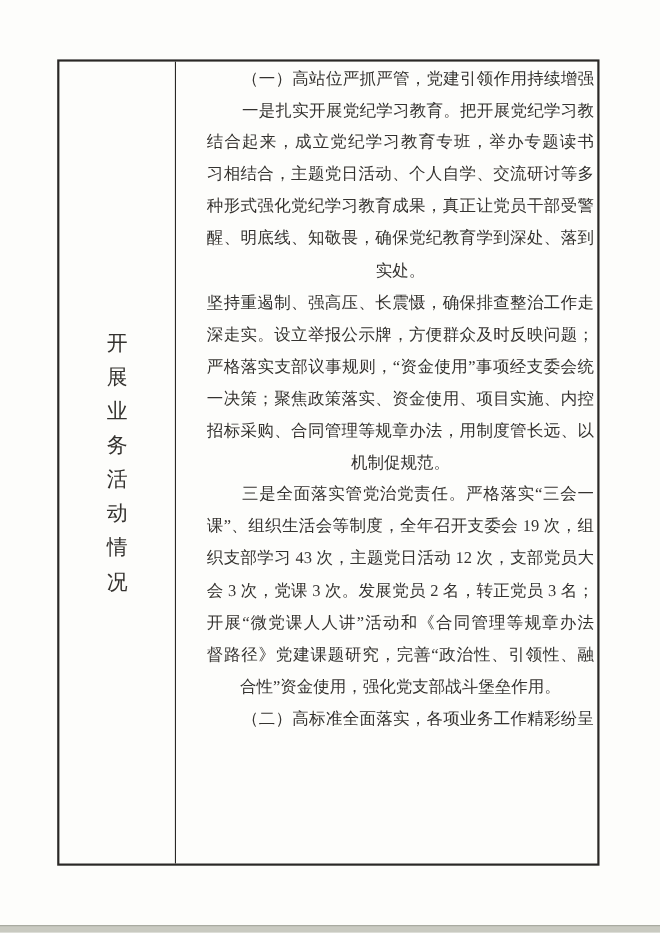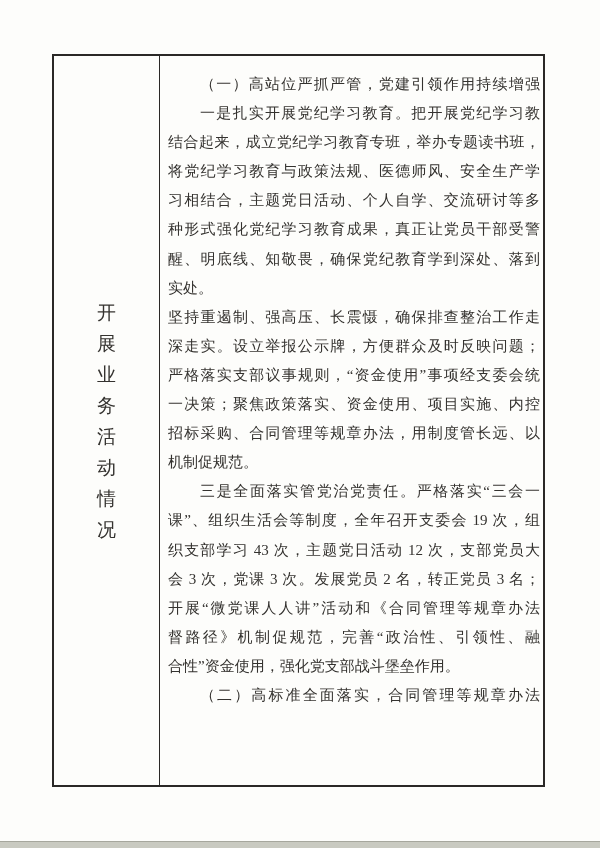--- a/index.html
+++ b/index.html
@@ -28,27 +28,28 @@
     align-items:center;justify-content:center;
     gap:12px;
   }
   .header-char{
     font-size:19px;line-height:1;
     color:#34322f;letter-spacing:0;
   }
   .content-cell{
     flex:1 1 auto;
     box-sizing:border-box;
-    padding:14px 3px 0 8px;
+    padding:2px 3px 0 8px;
     overflow:hidden;
+    margin-left:20px;
   }
   .text-line{
     height:29.1px;line-height:29.1px;
     font-size:15px;color:#34322f;
-    text-align:left;
+    text-align:center;
     overflow:hidden;
   }
   .text-line.full{
     text-align:justify;
     text-align-last:justify;
   }
   .text-line.indent{
     padding-left:32px;
   }
   .scan-band{
@@ -76,38 +77,37 @@
         <span class="header-char">动</span>
         <span class="header-char">情</span>
         <span class="header-char">况</span>
       </div>
 
     <div class="content-cell">
 
     <div class="text-line indent full">（一）高站位严抓严管，党建引领作用持续增强</div>
         <div class="text-line indent full">一是扎实开展党纪学习教育。把开展党纪学习教</div>
         <div class="text-line full">结合起来，成立党纪学习教育专班，举办专题读书班，</div>
-        <div class="text-line full">将党纪学习教育与政策法规、医德师风、安全生产学</div>
         <div class="text-line full">习相结合，主题党日活动、个人自学、交流研讨等多</div>
         <div class="text-line full">种形式强化党纪学习教育成果，真正让党员干部受警</div>
         <div class="text-line full">醒、明底线、知敬畏，确保党纪教育学到深处、落到</div>
         <div class="text-line">实处。</div>
         <div class="text-line full">坚持重遏制、强高压、长震慑，确保排查整治工作走</div>
         <div class="text-line full">深走实。设立举报公示牌，方便群众及时反映问题；</div>
         <div class="text-line full">严格落实支部议事规则，“资金使用”事项经支委会统</div>
         <div class="text-line full">一决策；聚焦政策落实、资金使用、项目实施、内控</div>
         <div class="text-line full">招标采购、合同管理等规章办法，用制度管长远、以</div>
         <div class="text-line">机制促规范。</div>
         <div class="text-line indent full">三是全面落实管党治党责任。严格落实“三会一</div>
         <div class="text-line full">课”、组织生活会等制度，全年召开支委会 19 次，组</div>
         <div class="text-line full">织支部学习 43 次，主题党日活动 12 次，支部党员大</div>
         <div class="text-line full">会 3 次，党课 3 次。发展党员 2 名，转正党员 3 名；</div>
         <div class="text-line full">开展“微党课人人讲”活动和《合同管理等规章办法</div>
-        <div class="text-line full">督路径》机制促规范，完善“政治性、引领性、融</div>
+        <div class="text-line full">督路径》党建课题研究，完善“政治性、引领性、融</div>
         <div class="text-line">合性”资金使用，强化党支部战斗堡垒作用。</div>
-        <div class="text-line indent full">（二）高标准全面落实，合同管理等规章办法</div>
+        <div class="text-line indent full">（二）高标准全面落实，各项业务工作精彩纷呈</div>
       </div>
 
   </div>
 
   <div class="scan-band"></div>
 
 </div>
 
 </body></html>

